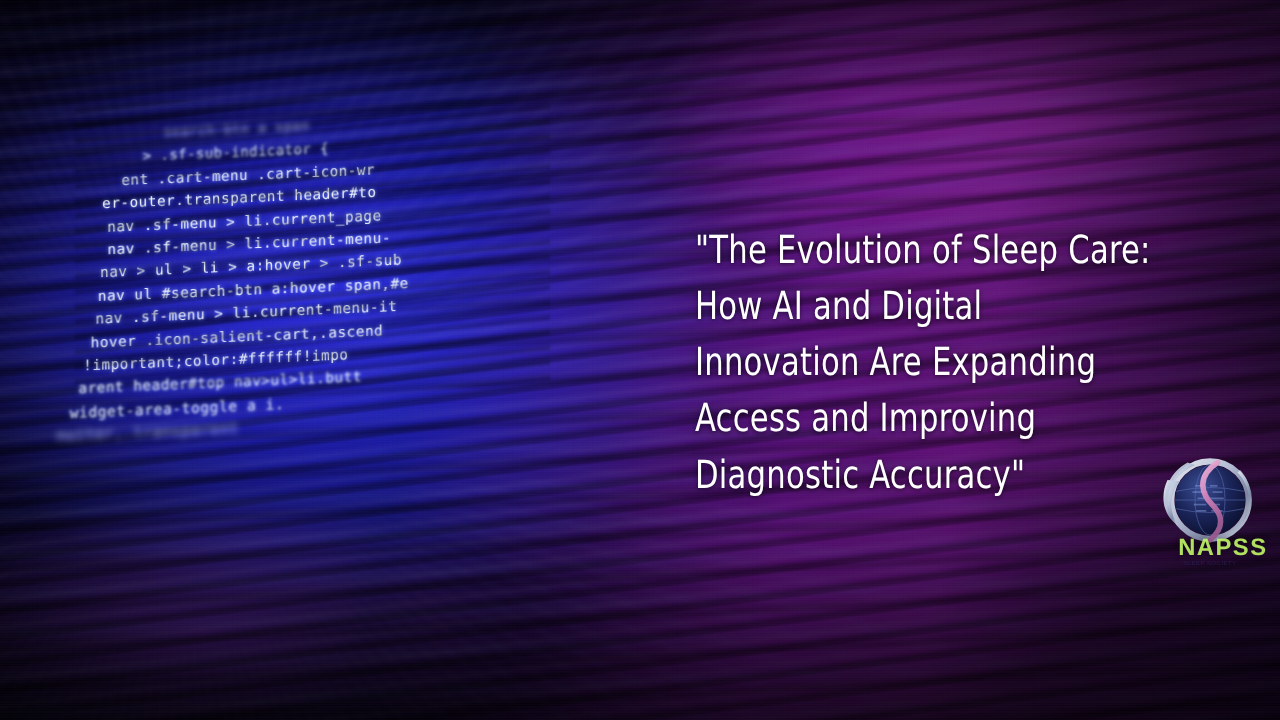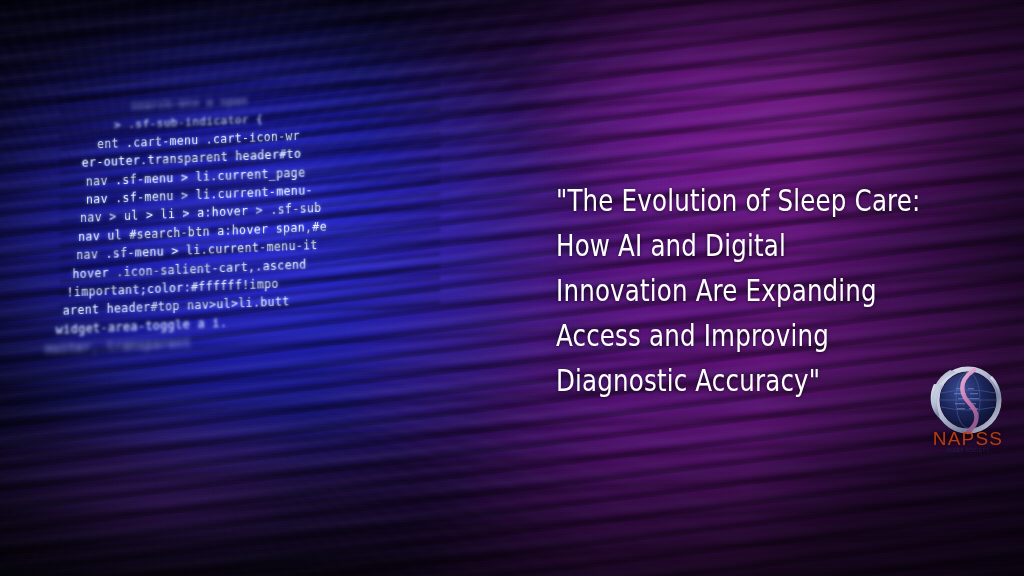--- a/index.html
+++ b/index.html
@@ -162,26 +162,26 @@
 
   
   .logo{
     position:absolute;
     left:922px; top:362px;
     width:92px; height:96px;
   }
   .logo svg{ display:block; width:92px; height:76px; }
   .logo-word{
     position:absolute; left:0; top:66px; width:92px;
-    text-align:center;
+    text-align:right;
     font-family:"Liberation Sans", sans-serif;
     font-size:19px;
-    font-weight:400;
+    font-weight:700;
     letter-spacing:1.2px;
-    color:#c2410c;
+    color:#bef264;
     text-shadow:0 0 5px rgba(0,0,0,.55);
     opacity:.92;
   }
   .logo-sub{
     position:absolute; left:0; top:86px; width:92px;
     text-align:center;
     font-family:"Liberation Sans", sans-serif;
     font-size:4.6px;
     letter-spacing:.5px;
     color:#2a2f66;

